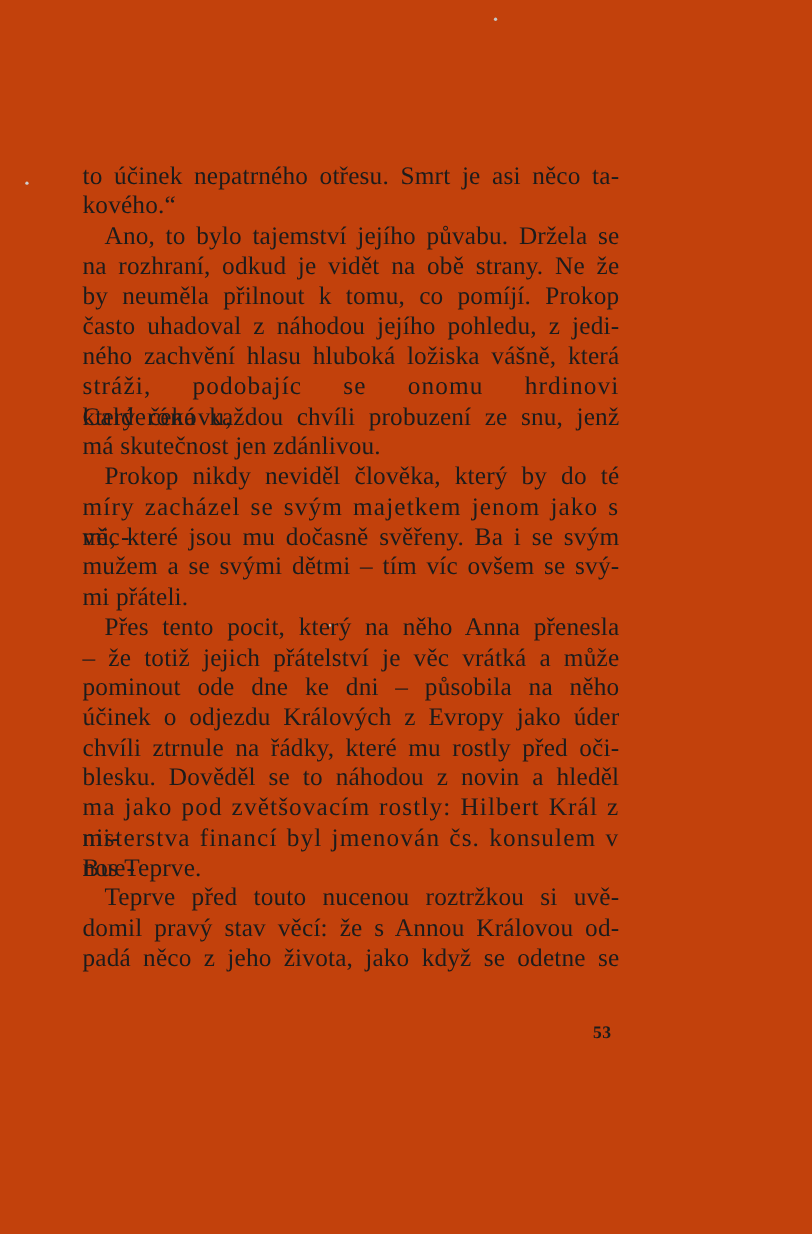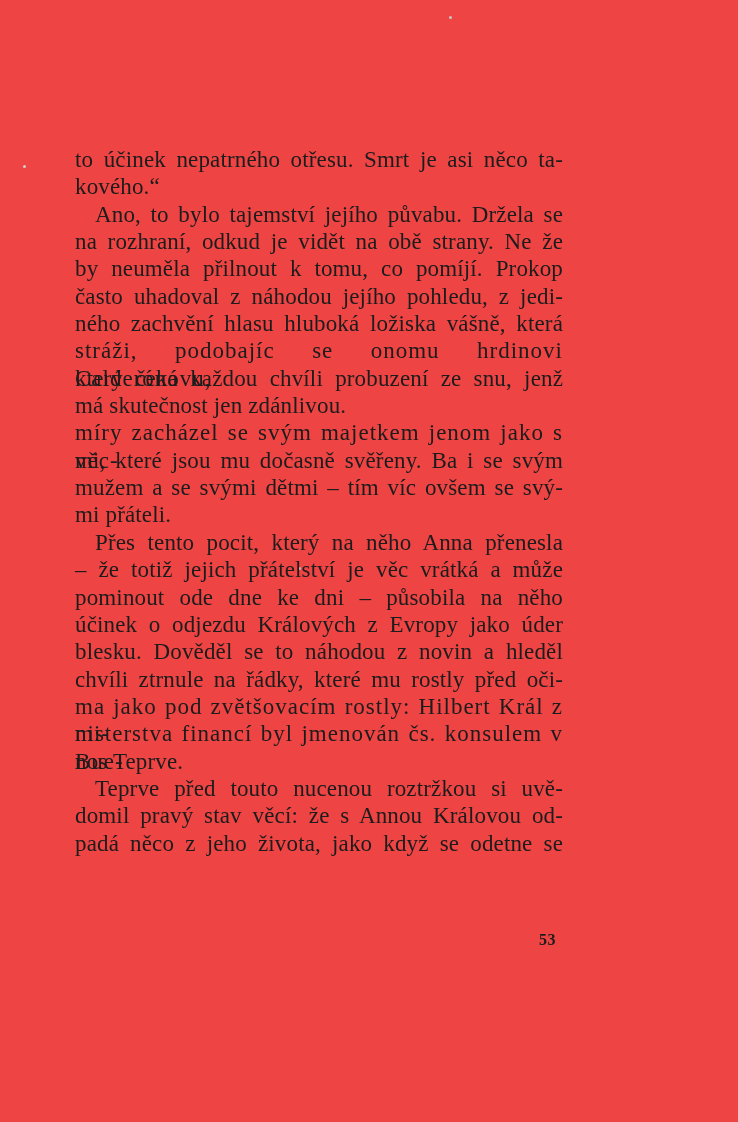--- a/index.html
+++ b/index.html
@@ -57,42 +57,43 @@
     position: absolute;
     border-radius: 50%;
   }
   .speck.s1 { left: 449px; top: 16px;  width: 3px; height: 3px; background: #c6c6c6; }
   .speck.s2 { left: 23px;  top: 165px; width: 3px; height: 3px; background: #cfcfcf; }
   .speck.s3 { left: 299px; top: 567px; width: 2px; height: 3px; background: #bdbdbd; }
 </style>
 </head>
 <body>
 
-<div class="page" style="background: #ef4444; color: rgb(28, 28, 28);">
+<div class="page" style="background: #c2410c; color: rgb(28, 28, 28);">
   <div class="text-block">
       <div class="line">to účinek nepatrného otřesu. Smrt je asi něco ta-</div>
       <div class="line flush">kového.“</div>
       <div class="line indent">Ano, to bylo tajemství jejího půvabu. Držela se</div>
       <div class="line">na rozhraní, odkud je vidět na obě strany. Ne že</div>
       <div class="line">by neuměla přilnout k tomu, co pomíjí. Prokop</div>
       <div class="line">často uhadoval z náhodou jejího pohledu, z jedi-</div>
       <div class="line">ného zachvění hlasu hluboká ložiska vášně, která</div>
       <div class="line tight">stráži, podobajíc se onomu hrdinovi Calderónovu,</div>
       <div class="line">který čeká každou chvíli probuzení ze snu, jenž</div>
       <div class="line flush">má skutečnost jen zdánlivou.</div>
+      <div class="line indent">Prokop nikdy neviděl člověka, který by do té</div>
       <div class="line tight">míry zacházel se svým majetkem jenom jako s věc-</div>
       <div class="line">mi, které jsou mu dočasně svěřeny. Ba i se svým</div>
       <div class="line">mužem a se svými dětmi – tím víc ovšem se svý-</div>
       <div class="line flush">mi přáteli.</div>
       <div class="line indent">Přes tento pocit, který na něho Anna přenesla</div>
       <div class="line">– že totiž jejich přátelství je věc vrátká a může</div>
       <div class="line">pominout ode dne ke dni – působila na něho</div>
       <div class="line">účinek o odjezdu Králových z Evropy jako úder</div>
+      <div class="line">chvíli ztrnule na řádky, které mu rostly před oči-</div>
       <div class="line">blesku. Dověděl se to náhodou z novin a hleděl</div>
-      <div class="line">chvíli ztrnule na řádky, které mu rostly před oči-</div>
       <div class="line tight">ma jako pod zvětšovacím rostly: Hilbert Král z mi-</div>
       <div class="line tight">nisterstva financí byl jmenován čs. konsulem v Bue-</div>
       <div class="line flush">nos Teprve.</div>
       <div class="line indent">Teprve před touto nucenou roztržkou si uvě-</div>
       <div class="line">domil pravý stav věcí: že s Annou Královou od-</div>
       <div class="line">padá něco z jeho života, jako když se odetne se</div>
     </div>
   <div class="page-number">53</div>
   <div class="speck s1"></div>
   <div class="speck s2"></div>

